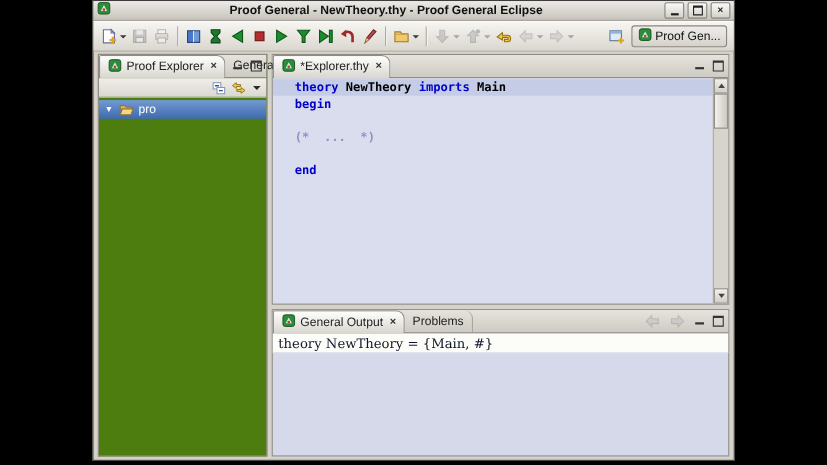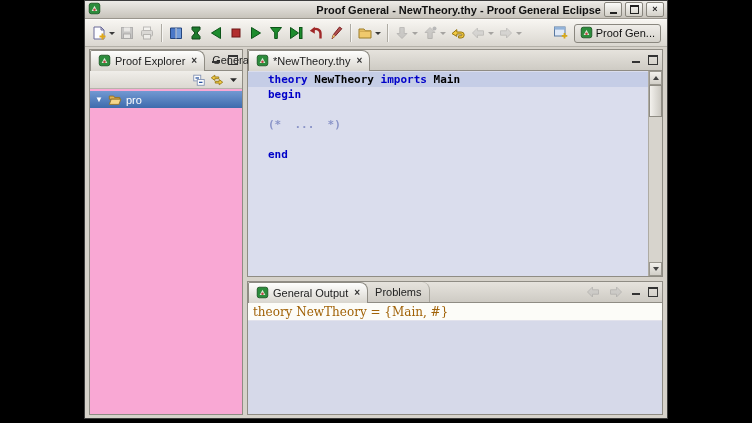--- a/index.html
+++ b/index.html
@@ -3,46 +3,46 @@
 <meta charset="utf-8">
 <style>
   html,body{margin:0;padding:0}
   body{width:752px;height:423px;background:#000;position:relative;overflow:hidden;
        font-family:"Liberation Sans",sans-serif;-webkit-font-smoothing:antialiased}
   .window{position:absolute;left:84px;top:0;width:584px;height:419px;box-sizing:border-box;
           background:#d6d2ca;border:1px solid #3c3c3c;display:flex;flex-direction:column}
   
   .titlebar{height:17px;flex:0 0 17px;display:flex;align-items:center;padding:0 3px;
             background:linear-gradient(#edebe7,#c7c3bb);border-bottom:1px solid #99958d}
-  .title{flex:1;text-align:right;font-size:11px;font-weight:bold;color:#111;white-space:nowrap;overflow:hidden}
+  .title{flex:1;text-align:center;font-size:11px;font-weight:bold;color:#111;white-space:nowrap;overflow:hidden}
   .wbtn{width:16px;height:13px;margin-left:3px;border:1px solid #88857d;border-radius:2px;
         background:linear-gradient(#fafaf8,#d3d0c8);display:flex;align-items:center;justify-content:center;
         font-size:9px;font-weight:bold;color:#222;line-height:1}
   .wmin i{display:block;width:7px;height:2px;background:#222;margin-top:6px}
   .wmax i{display:block;width:7px;height:6px;border:1px solid #222;border-top-width:2px}
   
   .menubar{height:15px;flex:0 0 15px;display:flex;align-items:center;font-size:11px;padding:0 3px;color:#111}
   .menu-item{padding:0 7px;white-space:nowrap}
   
   .toolbar{height:26px;flex:0 0 26px;display:flex;align-items:center;padding:0 4px;
            background:linear-gradient(#f7f5f1,#dad7d0);border-top:1px solid #fcfbf9;border-bottom:1px solid #b3b0a8}
   .tgroup{display:flex;align-items:center}
   .tsep{width:1px;height:18px;background:#aeaba3;box-shadow:1px 0 0 #f6f5f2;margin:0 4px}
   .tbtn{height:21px;display:flex;align-items:center;padding:0 2px;border-radius:2px}
   .tbtn.disabled{opacity:.38;filter:grayscale(.9)}
   .tbtn svg{display:block}
   .caret{width:0;height:0;border-left:3px solid transparent;border-right:3px solid transparent;
          border-top:3px solid #3a3a3a;margin-left:2px}
-  .toolbar-right{margin-left:auto;display:flex;align-items:flex-start;gap:5px;padding-right:2px}
+  .toolbar-right{margin-left:auto;display:flex;align-items:center;gap:5px;padding-right:2px}
   .persp-btn{display:flex;align-items:center;gap:3px;border:1px solid #8a877f;border-radius:3px;
              padding:1px 5px;background:linear-gradient(#efede9,#d5d2cb);font-size:11px;color:#111;white-space:nowrap}
   
   .main{flex:1;display:flex;gap:4px;padding:2px 4px 3px 4px;min-height:0}
   .panel{border:1px solid #8f8c84;display:flex;flex-direction:column;box-sizing:border-box;min-height:0}
-  .left-panel{width:154px;flex:0 0 154px;background:#f9a8d4}
+  .left-panel{width:154px;flex:0 0 154px;background:#4d7c0f}
   .right-col{flex:1;display:flex;flex-direction:column;gap:4px;min-width:0}
   .editor-panel{height:228px;flex:0 0 228px;background:#dadded}
   .console-panel{flex:1;background:#d6d9e9}
   
   .tabrow{height:20px;flex:0 0 20px;display:flex;align-items:stretch;position:relative;
           background:linear-gradient(#e6e3dd,#cecbc4);border-bottom:1px solid #8f8c84}
   .tab{display:flex;align-items:center;gap:4px;padding:0 7px;font-size:11px;color:#222;
        border-right:1px solid #a9a69e;border-top-right-radius:8px;white-space:nowrap}
   .tab.active{background:linear-gradient(#fefefd,#d9d6cf);border:1px solid #8f8c84;border-bottom:none;
               border-top-left-radius:2px;margin-bottom:-1px}
@@ -68,21 +68,21 @@
   .kw{color:#0000c8}.pl{color:#000}.cm{color:#8a94c8}
   .vscroll{width:13px;flex:0 0 13px;background:#d7d4cd;border-left:1px solid #aeaba3;
            display:flex;flex-direction:column;align-items:stretch}
   .sbtn{height:12px;flex:0 0 12px;background:linear-gradient(#f2f0ec,#d2cfc8);border:1px solid #9a978f;
         display:flex;align-items:center;justify-content:center}
   .sarrow-up{width:0;height:0;border-left:3px solid transparent;border-right:3px solid transparent;border-bottom:4px solid #444}
   .sarrow-dn{width:0;height:0;border-left:3px solid transparent;border-right:3px solid transparent;border-top:4px solid #444}
   .thumb{height:30px;margin:0;background:linear-gradient(90deg,#f3f1ed,#ccc9c2);border:1px solid #8f8c84}
   .strack{flex:1}
   
-  .console-out{font-family:"DejaVu Serif",serif;font-size:12px;color:#a16207;background:#fcfcf8;
+  .console-out{font-family:"DejaVu Serif",serif;font-size:12px;color:#0f172a;background:#fcfcf8;
                padding:2px 5px 1px 5px;border-bottom:1px solid #e2e2ec;white-space:pre}
   
   .statusbar{height:19px;flex:0 0 19px;display:flex;align-items:center;font-size:11px;color:#222;
              border-top:1px solid #fcfbf9;box-shadow:inset 0 1px 0 #b3b0a8;background:#d6d2ca;padding:0 5px}
   .status-left{width:150px;flex:0 0 150px;display:flex;align-items:center;padding-left:3px}
   .cell{height:14px;display:flex;align-items:center;padding:0 6px;border-left:1px solid #aeaba3;
         box-shadow:inset 1px 0 0 #f4f2ee;white-space:nowrap}
   .cell.c-writable{width:52px}.cell.c-insert{width:52px}.cell.c-pos{width:48px}
   .cell.c-ctx{border-right:1px solid #aeaba3}
   .ctx-btn{border:1px solid #a9a69e;border-radius:3px;color:#a9a69e;padding:0 7px;font-size:10px;
@@ -351,21 +351,21 @@
     <div class="right-col">
 
       <div class="panel editor-panel">
         <div class="tabrow" id="editor-tabs">
             <div class="tab active">
               <span><svg width="13" height="13" viewBox="0 0 16 16">
                   <rect x="1.5" y="1.5" width="13" height="13" rx="2.5" fill="#2c8c3c" stroke="#14501c"></rect>
                   <path d="M4.5 11 L8 4.5 L11.5 11 Z" fill="#d9eeda"></path>
                   <circle cx="8" cy="9.6" r="1.5" fill="#c04040"></circle>
                 </svg></span>
-              <span>*NewTheory.thy</span>
+              <span>*Explorer.thy</span>
               <span class="close">×</span>
             </div>
           <div class="row-icons">
             <div class="mm min">
                 <i></i>
               </div>
             <div class="mm max">
                 <i></i>
               </div>
           </div>

